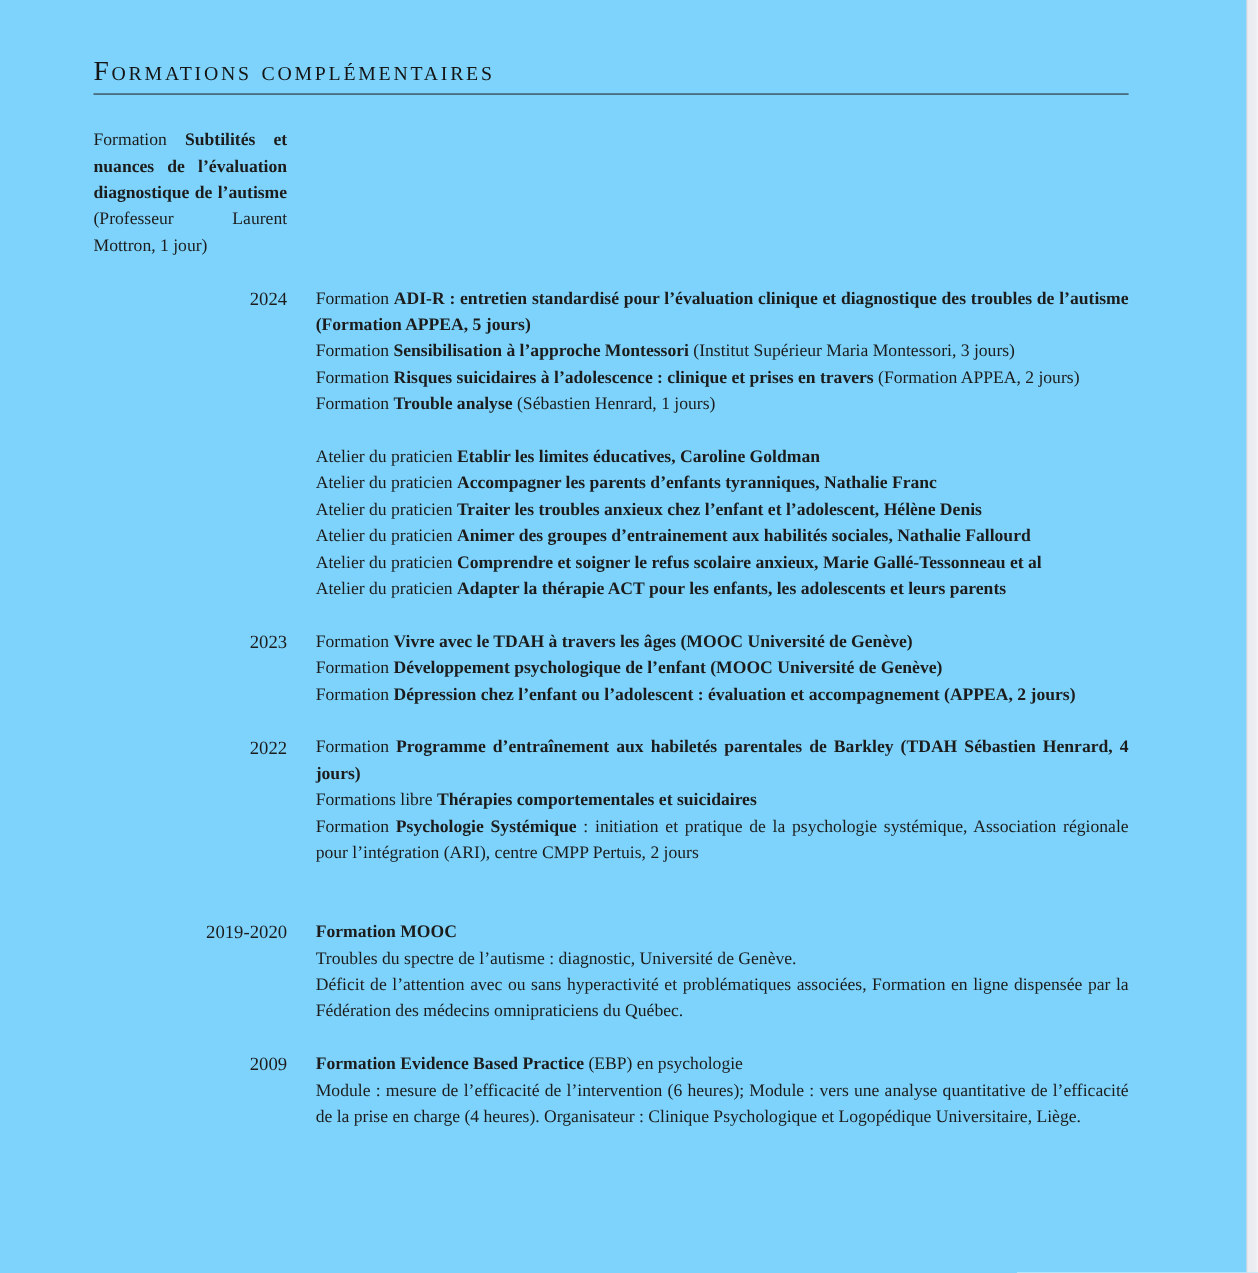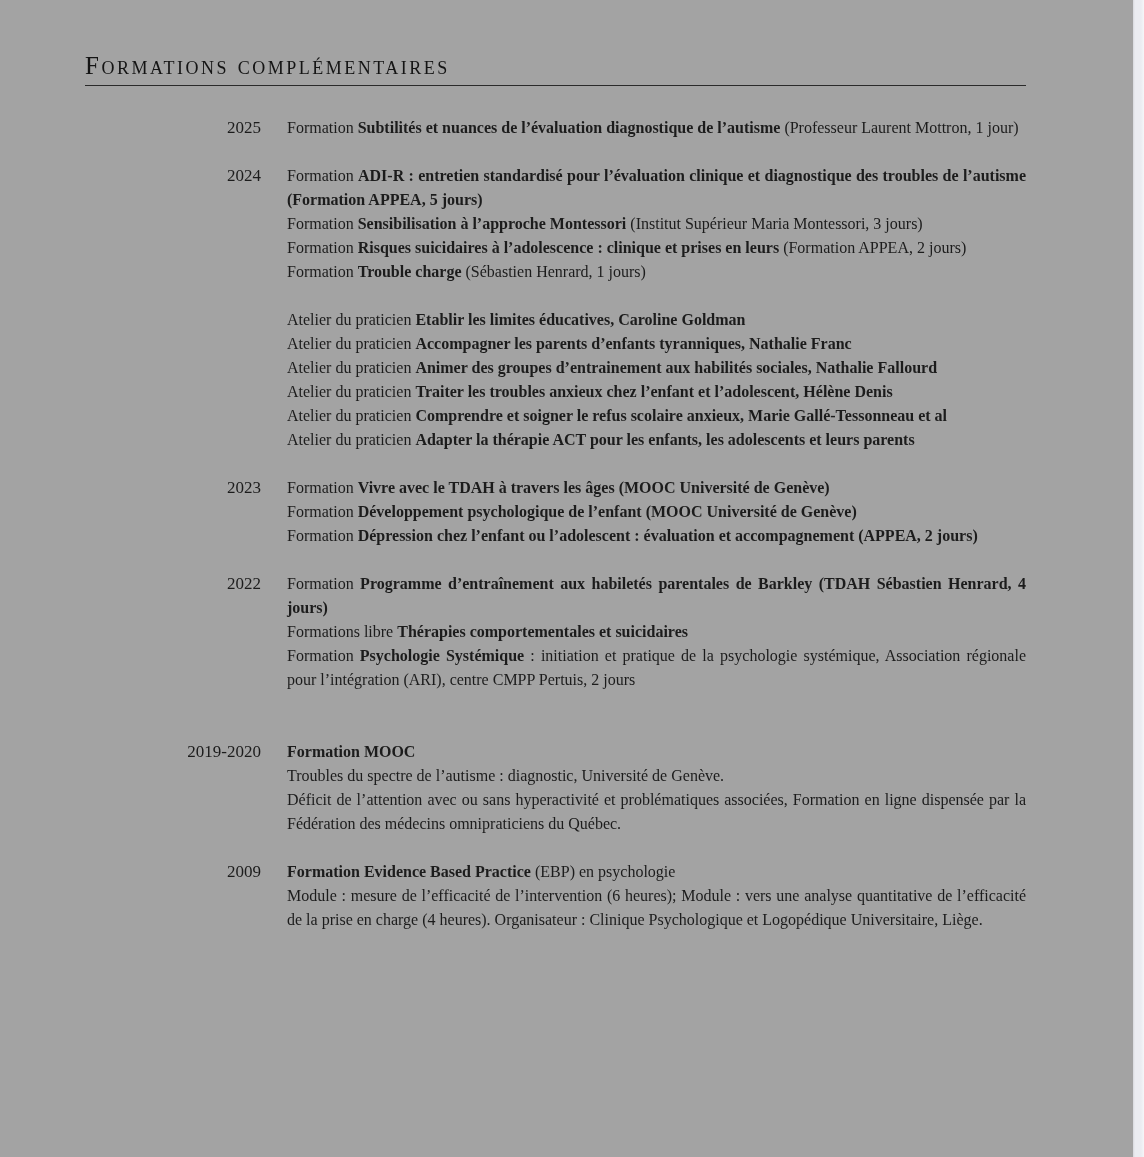--- a/index.html
+++ b/index.html
@@ -4,21 +4,21 @@
 <style>
   html, body {
     margin: 0;
     padding: 0;
     background: #ffffff;
   }
   .screen {
     position: relative;
     width: 1144px;
     height: 1157px;
-    background: #a3a3a3;
+    background: #7dd3fc;
     overflow: hidden;
     font-family: "Liberation Serif", serif;
     color: #1c1c1c;
   }
   
   .viewer-edge {
     position: absolute;
     top: 0;
     right: 0;
     width: 11px;
@@ -85,36 +85,35 @@
 </style>
 </head>
 <body>
 
 <div class="screen">
   <div class="section">
     <h1 class="section-title">Formations complémentaires</h1>
     <div class="section-rule"></div>
     <div class="entries" id="entries">
         <div class="entry">
-          <div class="year">2025</div>
           <div class="content">
             <p class="para"><span class="run">Formation </span><span class="run bold">Subtilités et nuances de l’évaluation diagnostique de l’autisme</span><span class="run"> (Professeur Laurent Mottron, 1 jour)</span></p>
           </div>
         </div>
         <div class="entry">
           <div class="year">2024</div>
           <div class="content">
             <p class="para"><span class="run">Formation </span><span class="run bold">ADI-R : entretien standardisé pour l’évaluation clinique et diagnostique des troubles de l’autisme (Formation APPEA, 5 jours)</span></p>
             <p class="para"><span class="run">Formation </span><span class="run bold">Sensibilisation à l’approche Montessori</span><span class="run"> (Institut Supérieur Maria Montessori, 3 jours)</span></p>
-            <p class="para"><span class="run">Formation </span><span class="run bold">Risques suicidaires à l’adolescence : clinique et prises en leurs</span><span class="run"> (Formation APPEA, 2 jours)</span></p>
-            <p class="para"><span class="run">Formation </span><span class="run bold">Trouble charge</span><span class="run"> (Sébastien Henrard, 1 jours)</span></p>
+            <p class="para"><span class="run">Formation </span><span class="run bold">Risques suicidaires à l’adolescence : clinique et prises en travers</span><span class="run"> (Formation APPEA, 2 jours)</span></p>
+            <p class="para"><span class="run">Formation </span><span class="run bold">Trouble analyse</span><span class="run"> (Sébastien Henrard, 1 jours)</span></p>
             <p class="para para-gap"><span class="run">Atelier du praticien </span><span class="run bold">Etablir les limites éducatives, Caroline Goldman</span></p>
             <p class="para"><span class="run">Atelier du praticien </span><span class="run bold">Accompagner les parents d’enfants tyranniques, Nathalie Franc</span></p>
+            <p class="para"><span class="run">Atelier du praticien </span><span class="run bold">Traiter les troubles anxieux chez l’enfant et l’adolescent, Hélène Denis</span></p>
             <p class="para"><span class="run">Atelier du praticien </span><span class="run bold">Animer des groupes d’entrainement aux habilités sociales, Nathalie Fallourd</span></p>
-            <p class="para"><span class="run">Atelier du praticien </span><span class="run bold">Traiter les troubles anxieux chez l’enfant et l’adolescent, Hélène Denis</span></p>
             <p class="para"><span class="run">Atelier du praticien </span><span class="run bold">Comprendre et soigner le refus scolaire anxieux, Marie Gallé-Tessonneau et al</span></p>
             <p class="para"><span class="run">Atelier du praticien </span><span class="run bold">Adapter la thérapie ACT pour les enfants, les adolescents et leurs parents</span></p>
           </div>
         </div>
         <div class="entry">
           <div class="year">2023</div>
           <div class="content">
             <p class="para"><span class="run">Formation </span><span class="run bold">Vivre avec le TDAH à travers les âges (MOOC Université de Genève)</span></p>
             <p class="para"><span class="run">Formation </span><span class="run bold">Développement psychologique de l’enfant (MOOC Université de Genève)</span></p>
             <p class="para"><span class="run">Formation </span><span class="run bold">Dépression chez l’enfant ou l’adolescent : évaluation et accompagnement (APPEA, 2 jours)</span></p>

